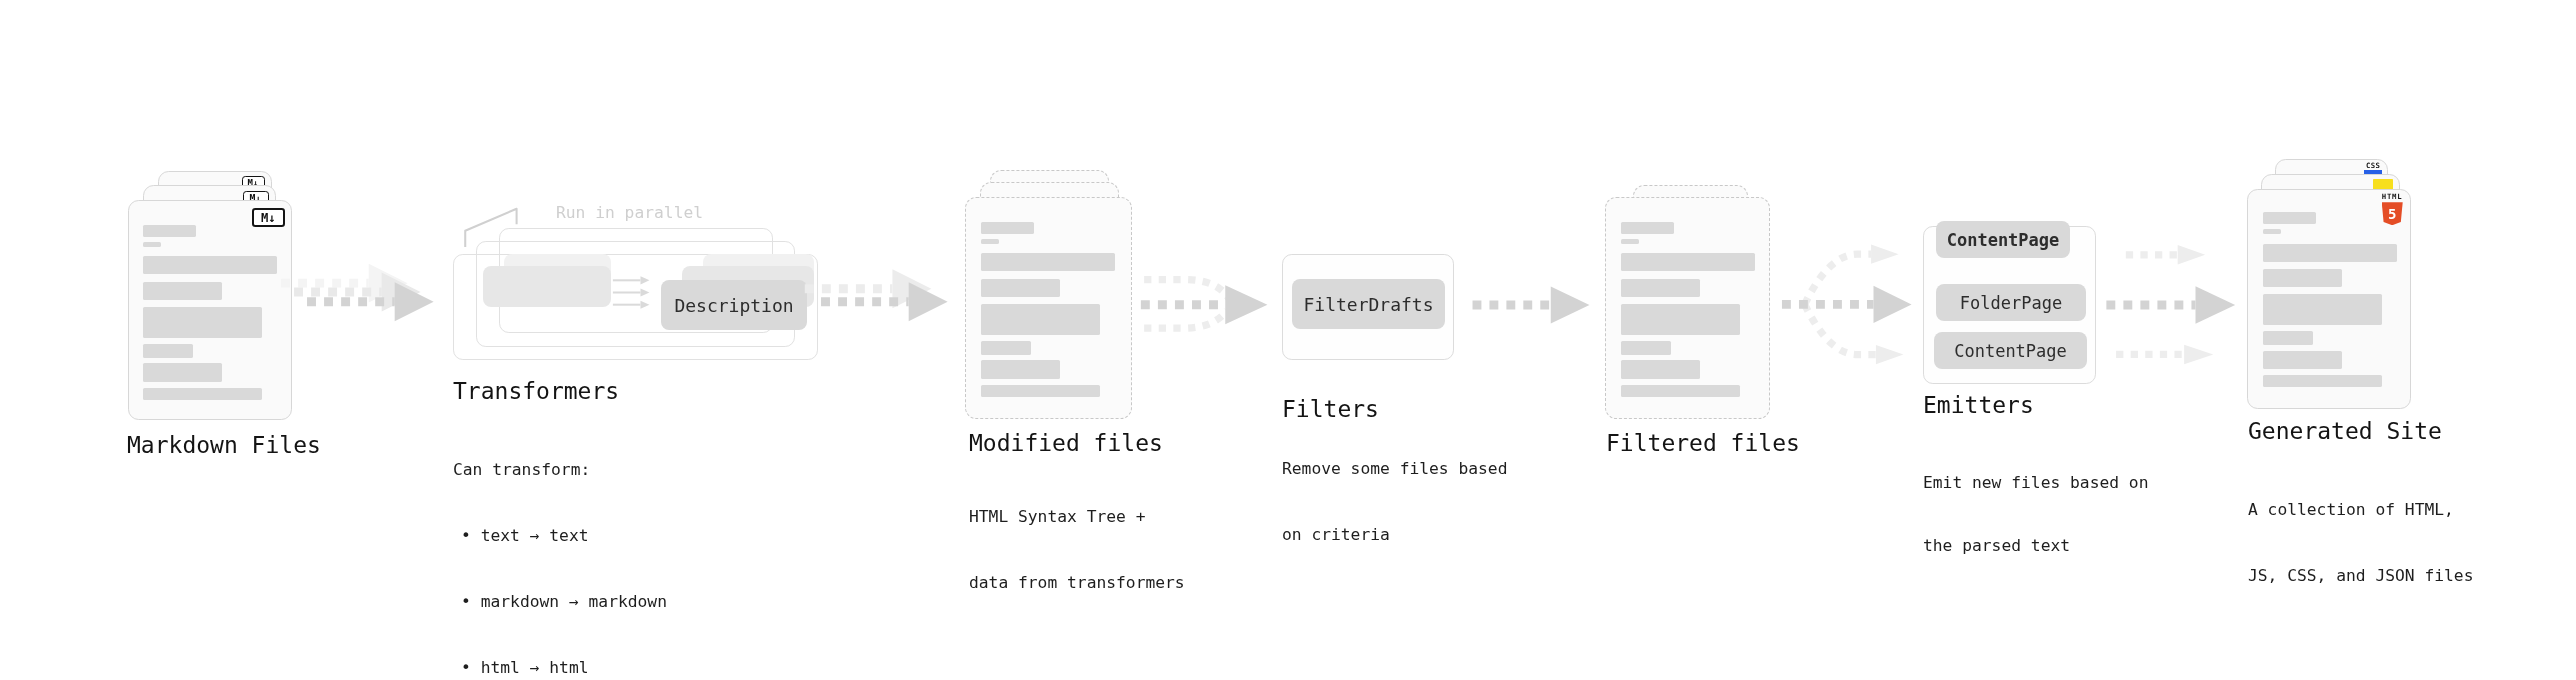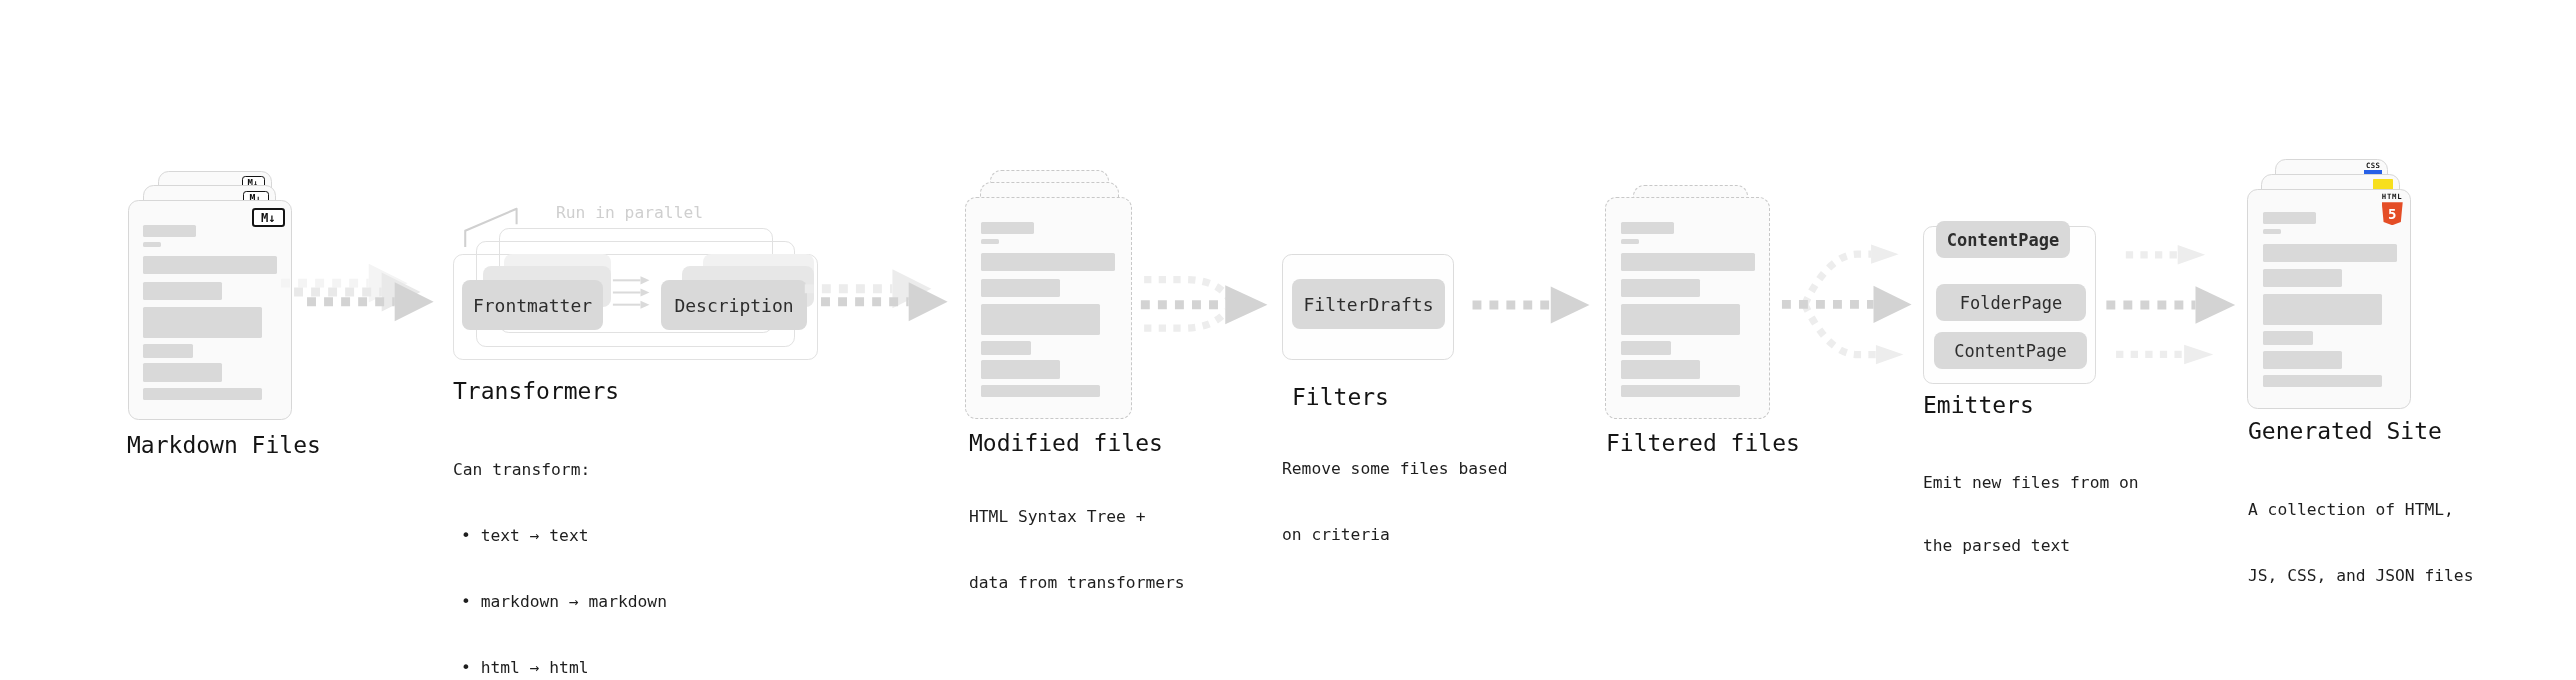--- a/index.html
+++ b/index.html
@@ -85,21 +85,20 @@
     <path d="M 78,26 L 78,7 L 15,34 L 15,54" fill="none" stroke="#d0d0d0" stroke-width="2.5" stroke-linejoin="round"></path>
   </svg>
   <div class="annotation" style="left:556px;top:203px;">Run in parallel</div>
 
   <div class="outline-card" style="left:499px;top:228px;width:274px;height:105px;"></div>
   <div class="outline-card" style="left:476px;top:241px;width:319px;height:106px;"></div>
   <div class="outline-card" style="left:453px;top:254px;width:365px;height:106px;"></div>
 
   <div class="ghost2" style="left:504px;top:254px;width:107px;height:41px;"></div>
   <div class="ghost1" style="left:483px;top:266px;width:128px;height:41px;"></div>
-  <div class="btn" style="left:462px;top:280px;width:141px;height:50px;">Frontmatter</div>
 
   <svg style="left:611px;top:273px;" width="46" height="39" viewBox="0 0 56 48">
     <g stroke="#dadada" fill="#dadada" stroke-width="2.5">
       <line x1="2" y1="9" x2="36" y2="9"></line>
         <polygon points="36,4 36,14 47,9" stroke="none"></polygon>
       <line x1="2" y1="24" x2="36" y2="24"></line>
         <polygon points="36,19 36,29 47,24" stroke="none"></polygon>
       <line x1="2" y1="39" x2="36" y2="39"></line>
         <polygon points="36,34 36,44 47,39" stroke="none"></polygon>
     </g>
@@ -150,21 +149,21 @@
 
   <svg style="left:1136px;top:268px;" width="142" height="75" viewBox="0 0 175 92">
     <path d="M 10,14 H 60 Q 100,14 115,38" fill="none" stroke="#ededed" stroke-width="9" stroke-dasharray="9 9"></path>
     <path d="M 10,74 H 58 Q 96,74 112,52" fill="none" stroke="#ededed" stroke-width="9" stroke-dasharray="9 9"></path>
     <line x1="6" y1="45" x2="110" y2="45" stroke="#d3d3d3" stroke-width="11" stroke-dasharray="11 10"></line>
     <polygon points="110,21 110,69 162,45" fill="#d3d3d3"></polygon>
   </svg>
 
   <div class="panel-card" style="left:1282px;top:254px;width:172px;height:106px;"></div>
   <div class="btn" style="left:1292px;top:279px;width:153px;height:50px;">FilterDrafts</div>
-  <div class="label" style="left:1282px;top:384px;margin-left:10px;">Filters</div>
+  <div class="label" style="left:1282px;top:396px;">Filters</div>
   <div class="caption" style="left:1282px;top:414px;">
     <span>Remove some files based</span>
     <span>on criteria</span>
   </div>
 
   <svg style="left:1468px;top:280px;" width="126" height="50" viewBox="0 0 155 62">
     <line x1="5" y1="31" x2="102" y2="31" stroke="#d3d3d3" stroke-width="11" stroke-dasharray="11 10"></line>
     <polygon points="102,8 102,54 150,31" fill="#d3d3d3"></polygon>
   </svg>
 
@@ -191,21 +190,21 @@
     <line x1="2" y1="77" x2="115" y2="77" stroke="#d3d3d3" stroke-width="11" stroke-dasharray="11 10"></line>
     <polygon points="115,54 115,100 162,77" fill="#d3d3d3"></polygon>
   </svg>
 
   <div class="panel-card" style="left:1923px;top:226px;width:173px;height:158px;"></div>
   <div class="btn small" style="left:1936px;top:221px;width:134px;height:37px;font-weight:bold;">ContentPage</div>
   <div class="btn small" style="left:1936px;top:284px;width:150px;height:37px;">FolderPage</div>
   <div class="btn small" style="left:1934px;top:332px;width:153px;height:37px;">ContentPage</div>
   <div class="label" style="left:1923px;top:392px;">Emitters</div>
   <div class="caption" style="left:1923px;top:430px;line-height:21px;">
-    <span>Emit new files from on</span>
+    <span>Emit new files based on</span>
     <span>the parsed text</span>
   </div>
 
   <svg style="left:2103px;top:241px;" width="138" height="128" viewBox="0 0 170 158">
     <line x1="28" y1="17" x2="92" y2="17" stroke="#ededed" stroke-width="9" stroke-dasharray="9 9"></line>
     <polygon points="92,5 92,29 126,17" fill="#ededed"></polygon>
     <line x1="16" y1="140" x2="100" y2="140" stroke="#ededed" stroke-width="9" stroke-dasharray="9 9"></line>
     <polygon points="100,128 100,152 136,140" fill="#ededed"></polygon>
     <line x1="4" y1="79" x2="114" y2="79" stroke="#d3d3d3" stroke-width="11" stroke-dasharray="11 10"></line>
     <polygon points="114,56 114,102 163,79" fill="#d3d3d3"></polygon>

